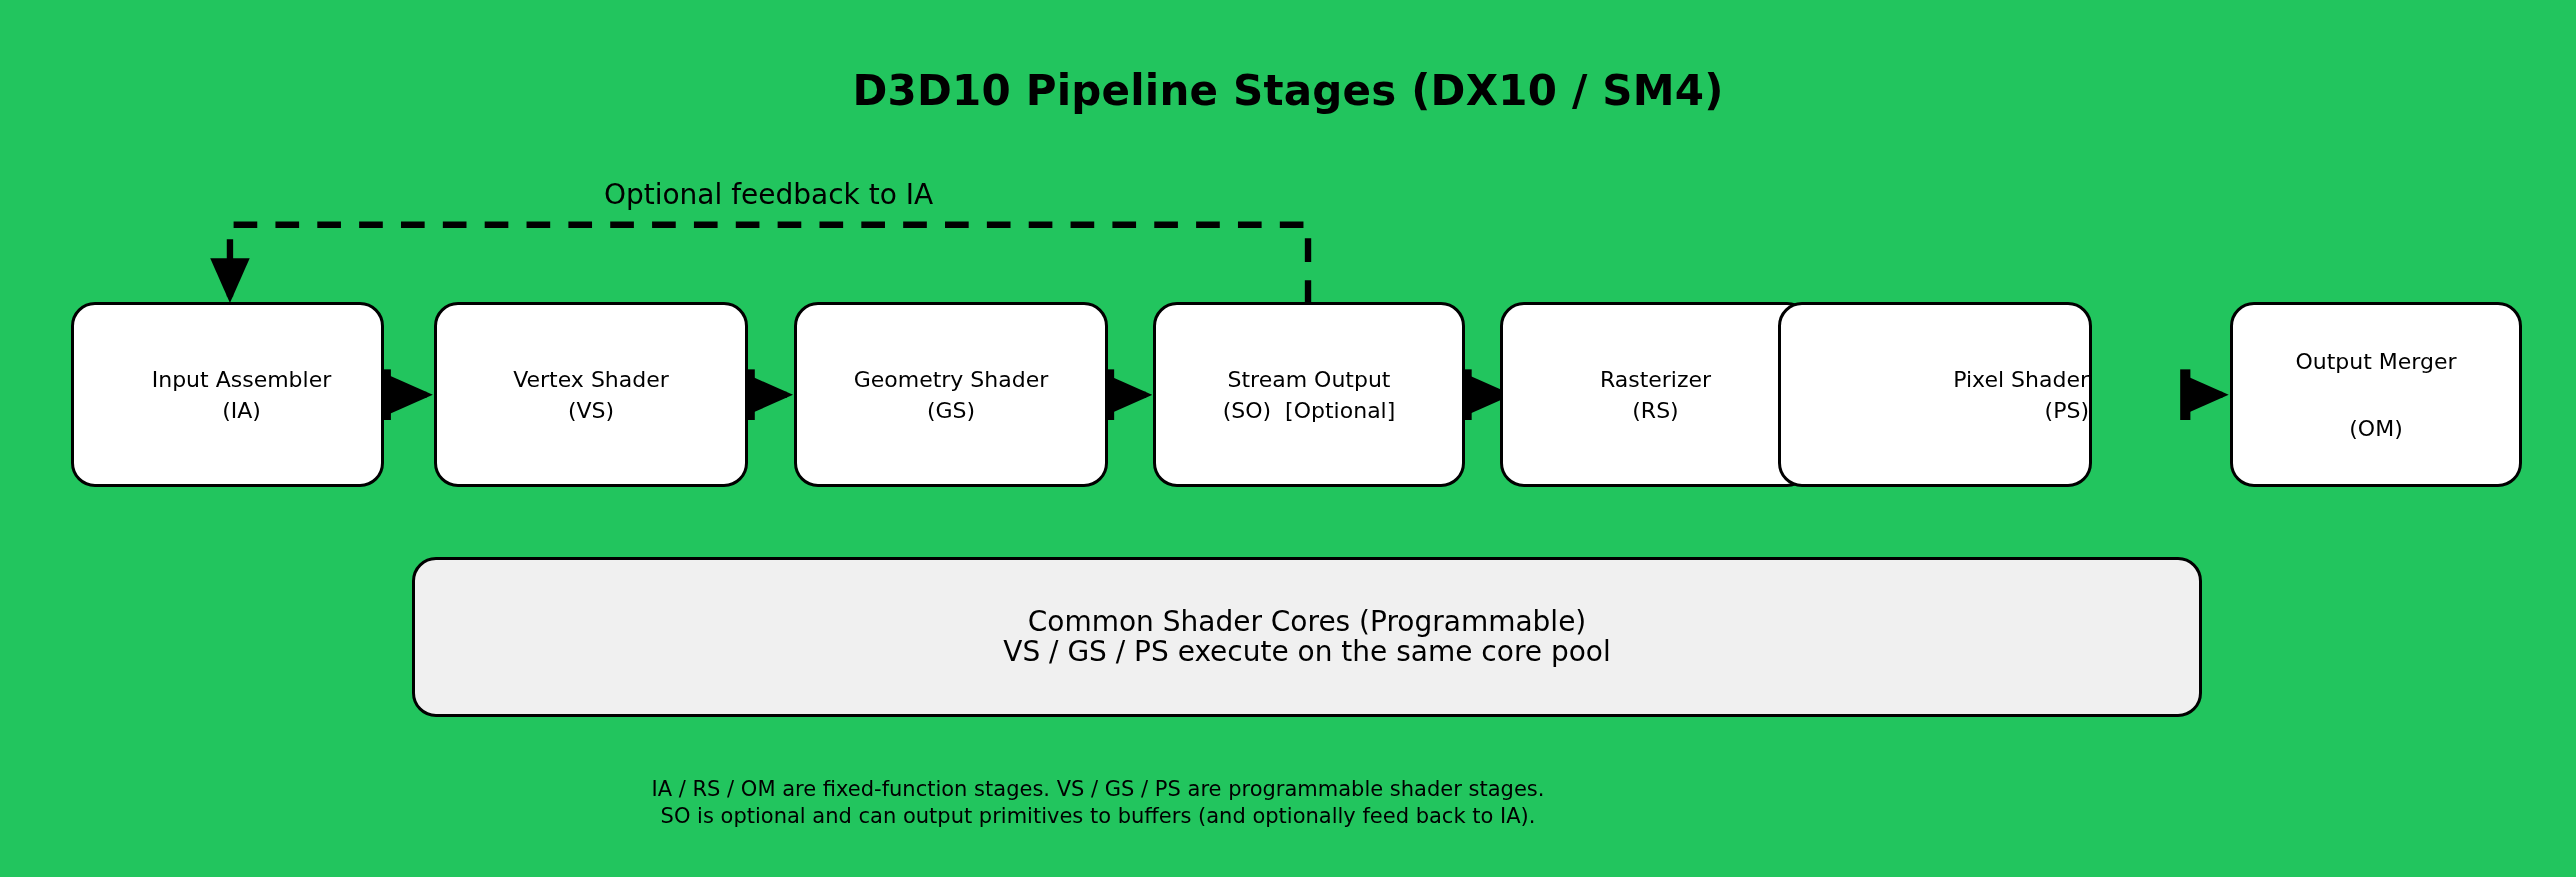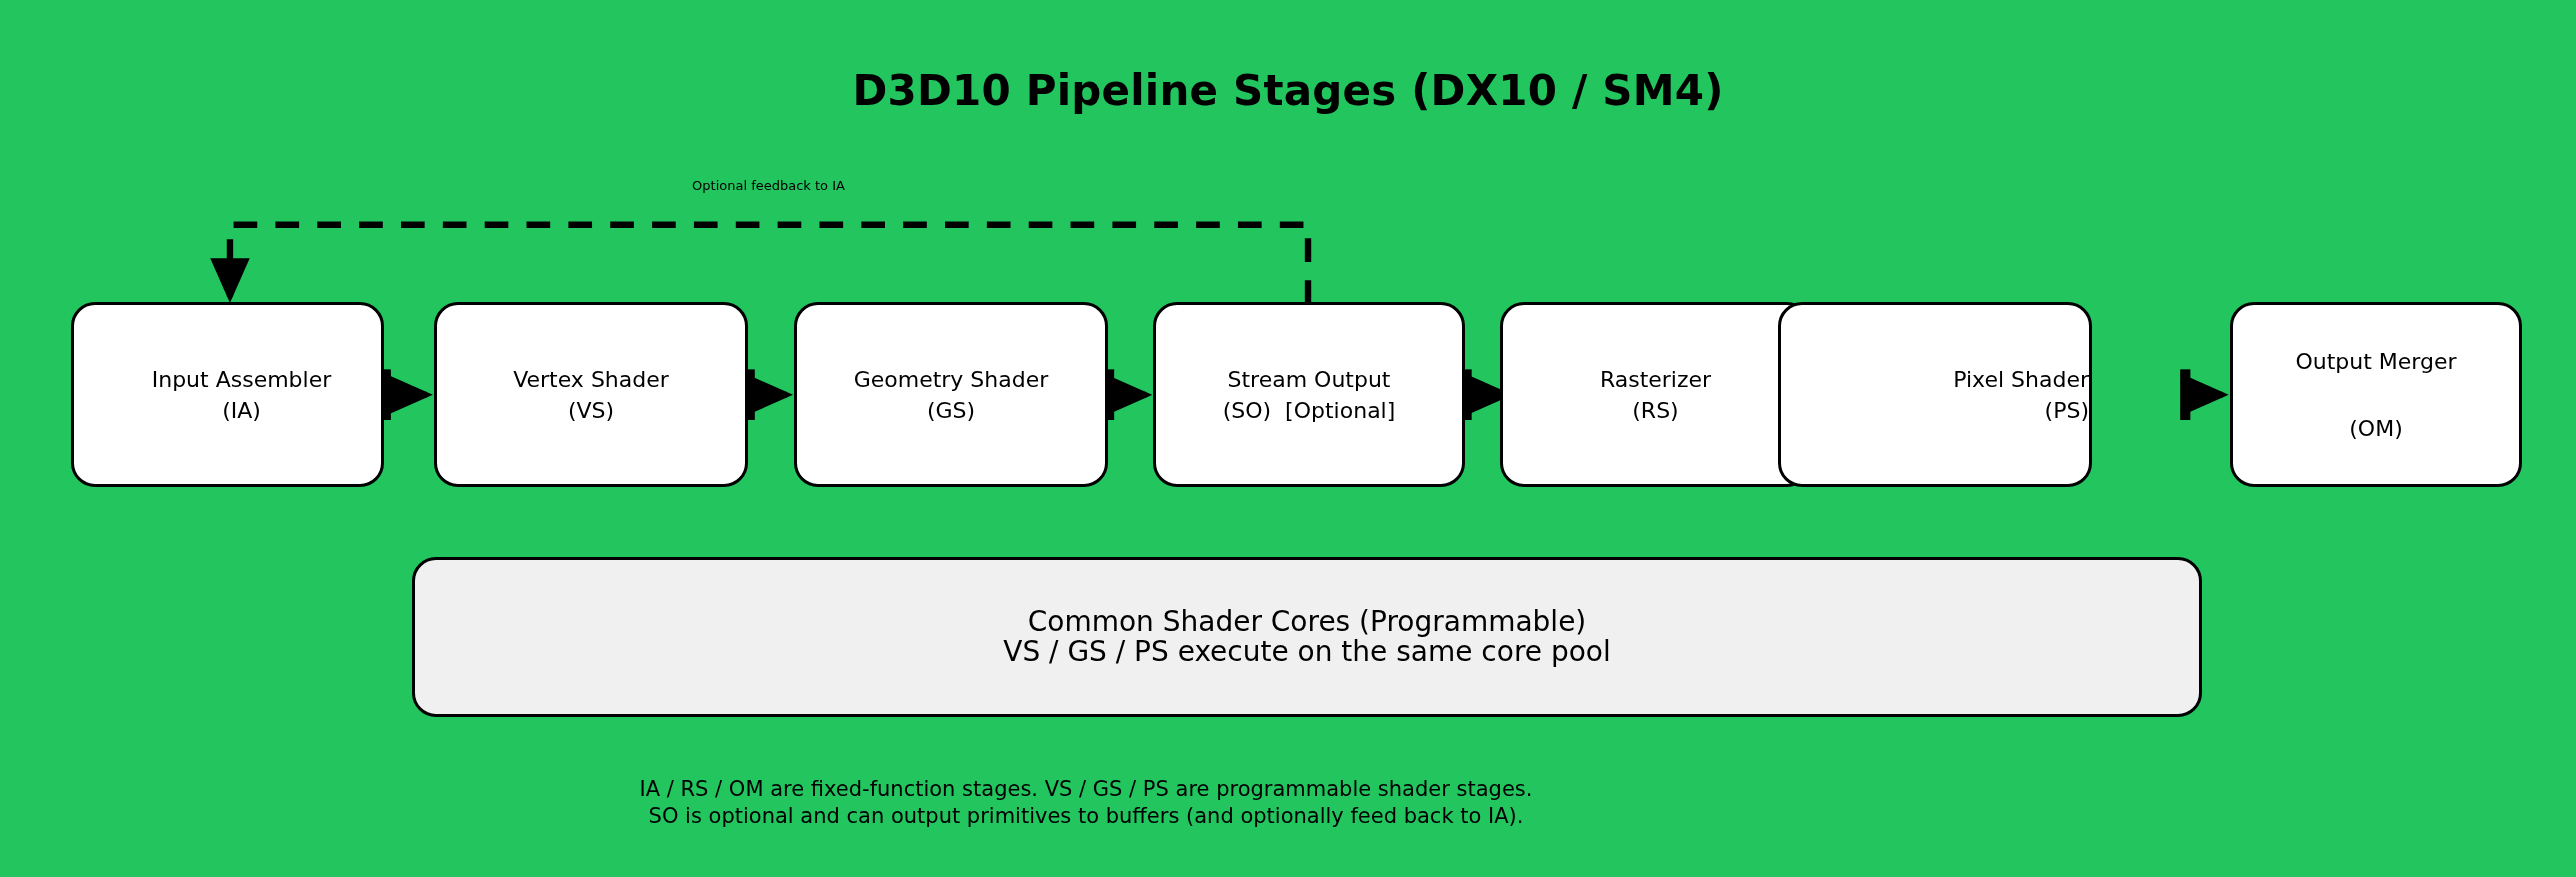--- a/index.html
+++ b/index.html
@@ -29,21 +29,21 @@
     font-size: 42px;
     font-weight: bold;
     letter-spacing: 0.2px;
     color: #000000;
     white-space: pre;
   }
   
   .feedback-label {
     position: absolute;
     top: 178px;
-    font-size: 13px;
+    font-size: 28px;
     color: #000000;
     text-align: center;
     white-space: pre;
   }
   
   .stage-box {
     position: absolute;
     top: 302px;
     height: 185px;
     box-sizing: border-box;
@@ -81,21 +81,21 @@
   .pool-line {
     font-size: 28px;
     line-height: 30px;
     color: #000000;
     text-align: center;
     white-space: pre;
   }
   
   .footer {
     position: absolute;
-    left: 4px;
+    left: 16px;
     top: 776px;
     width: 2164px;
     text-align: center;
   }
   .footer-line {
     font-size: 21px;
     line-height: 27px;
     color: #000000;
     white-space: pre;
   }

